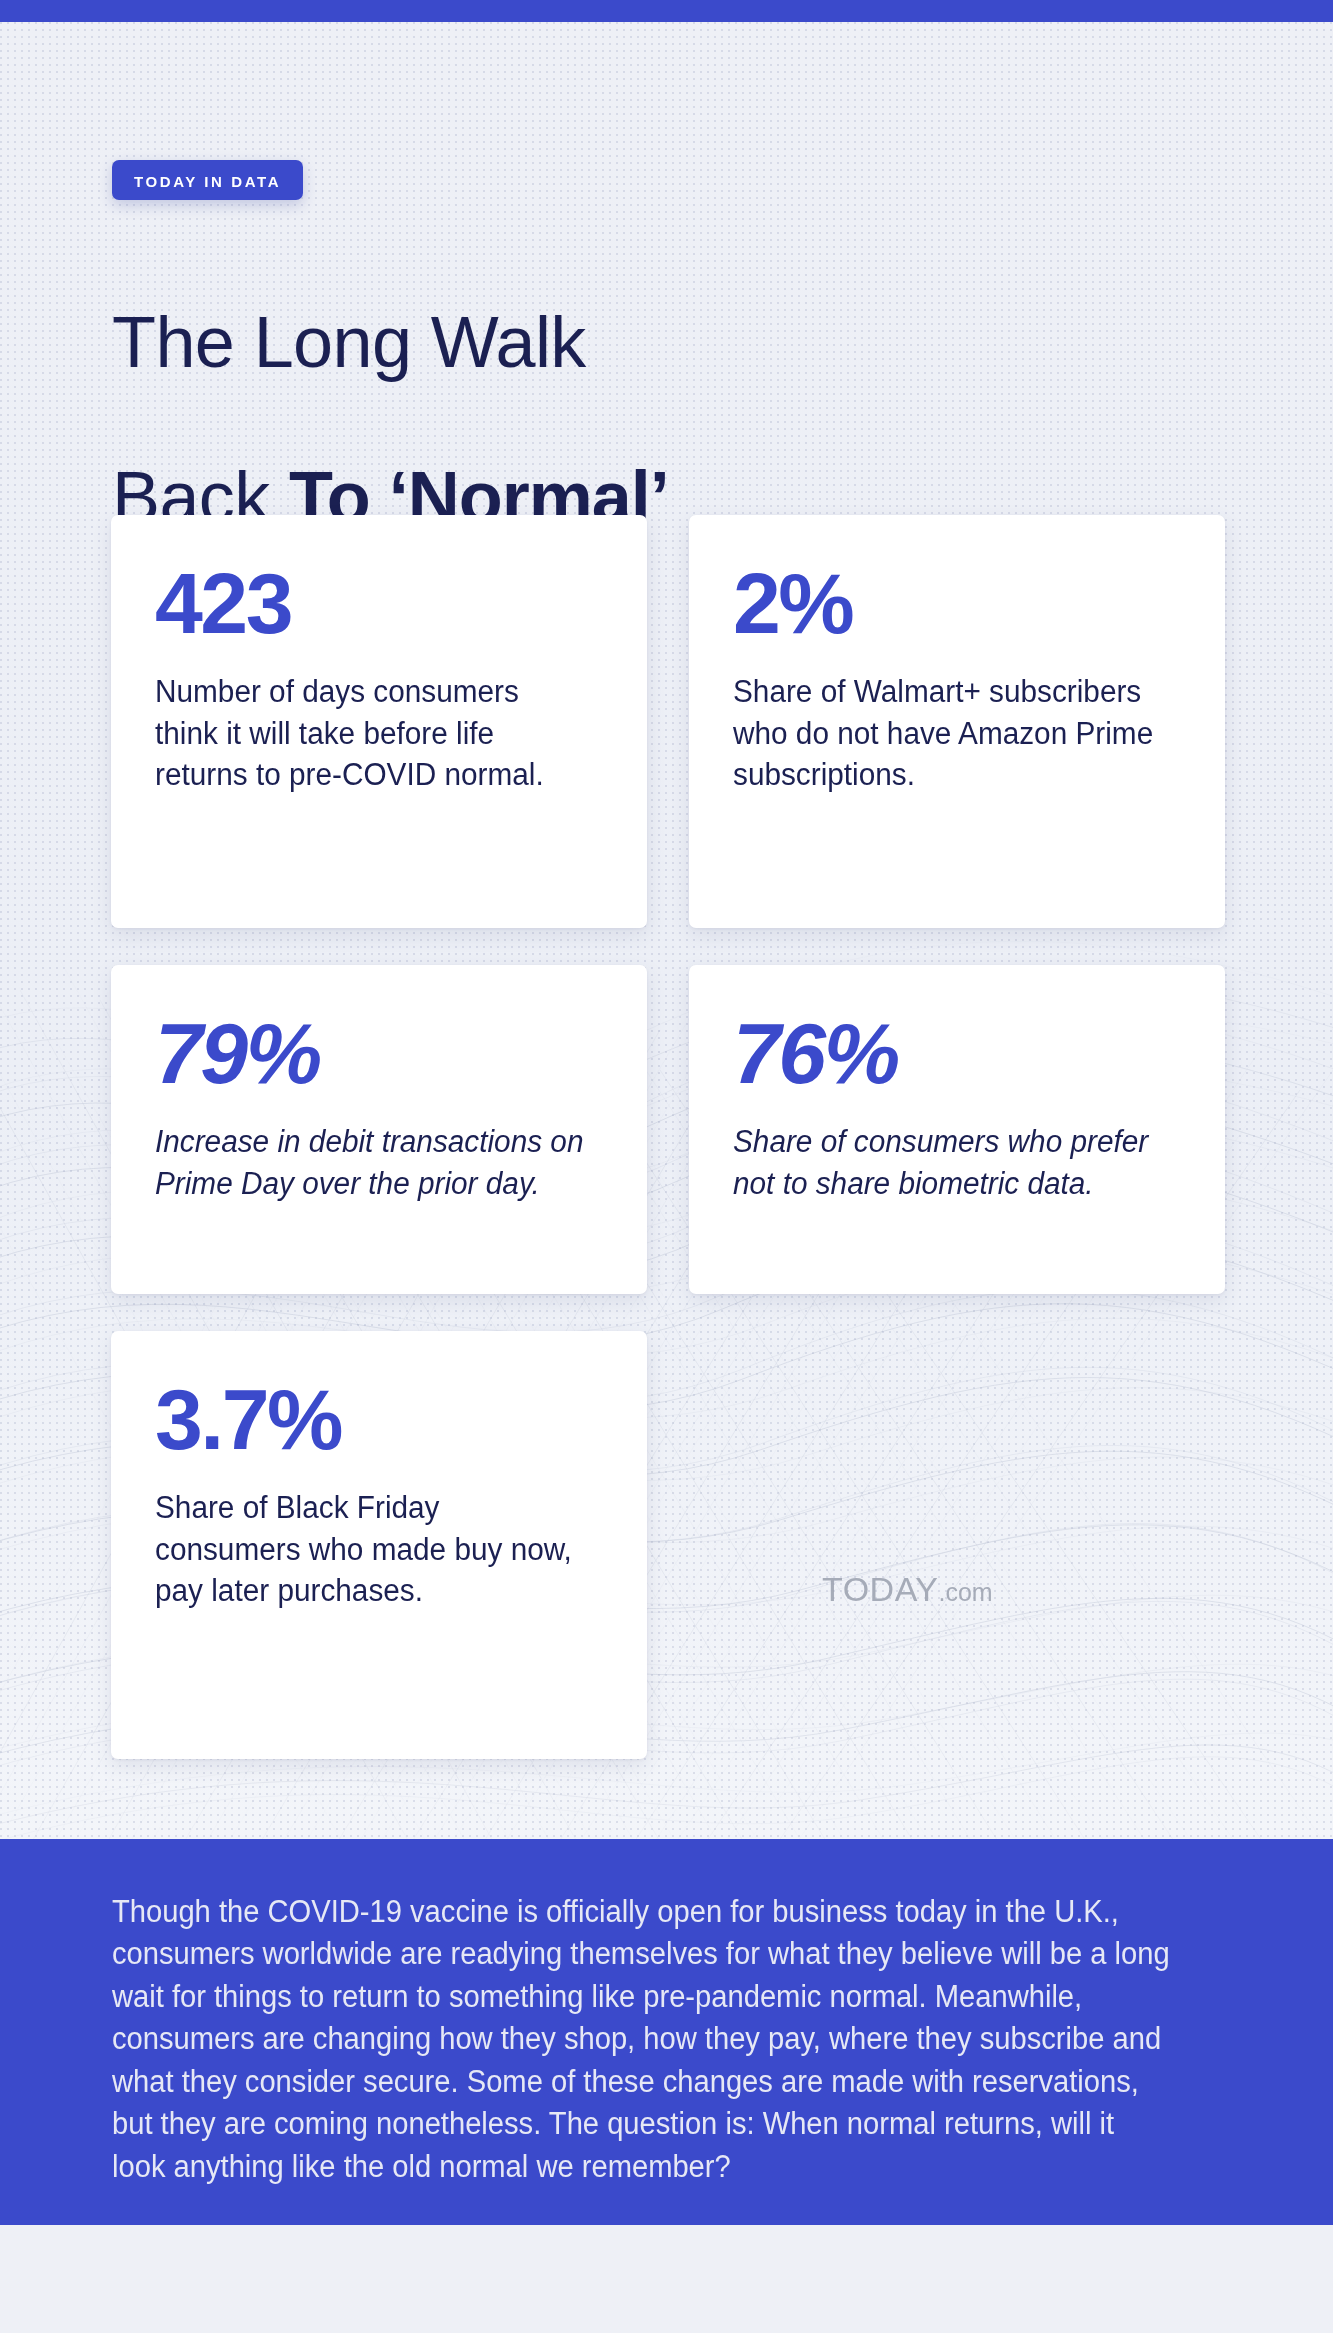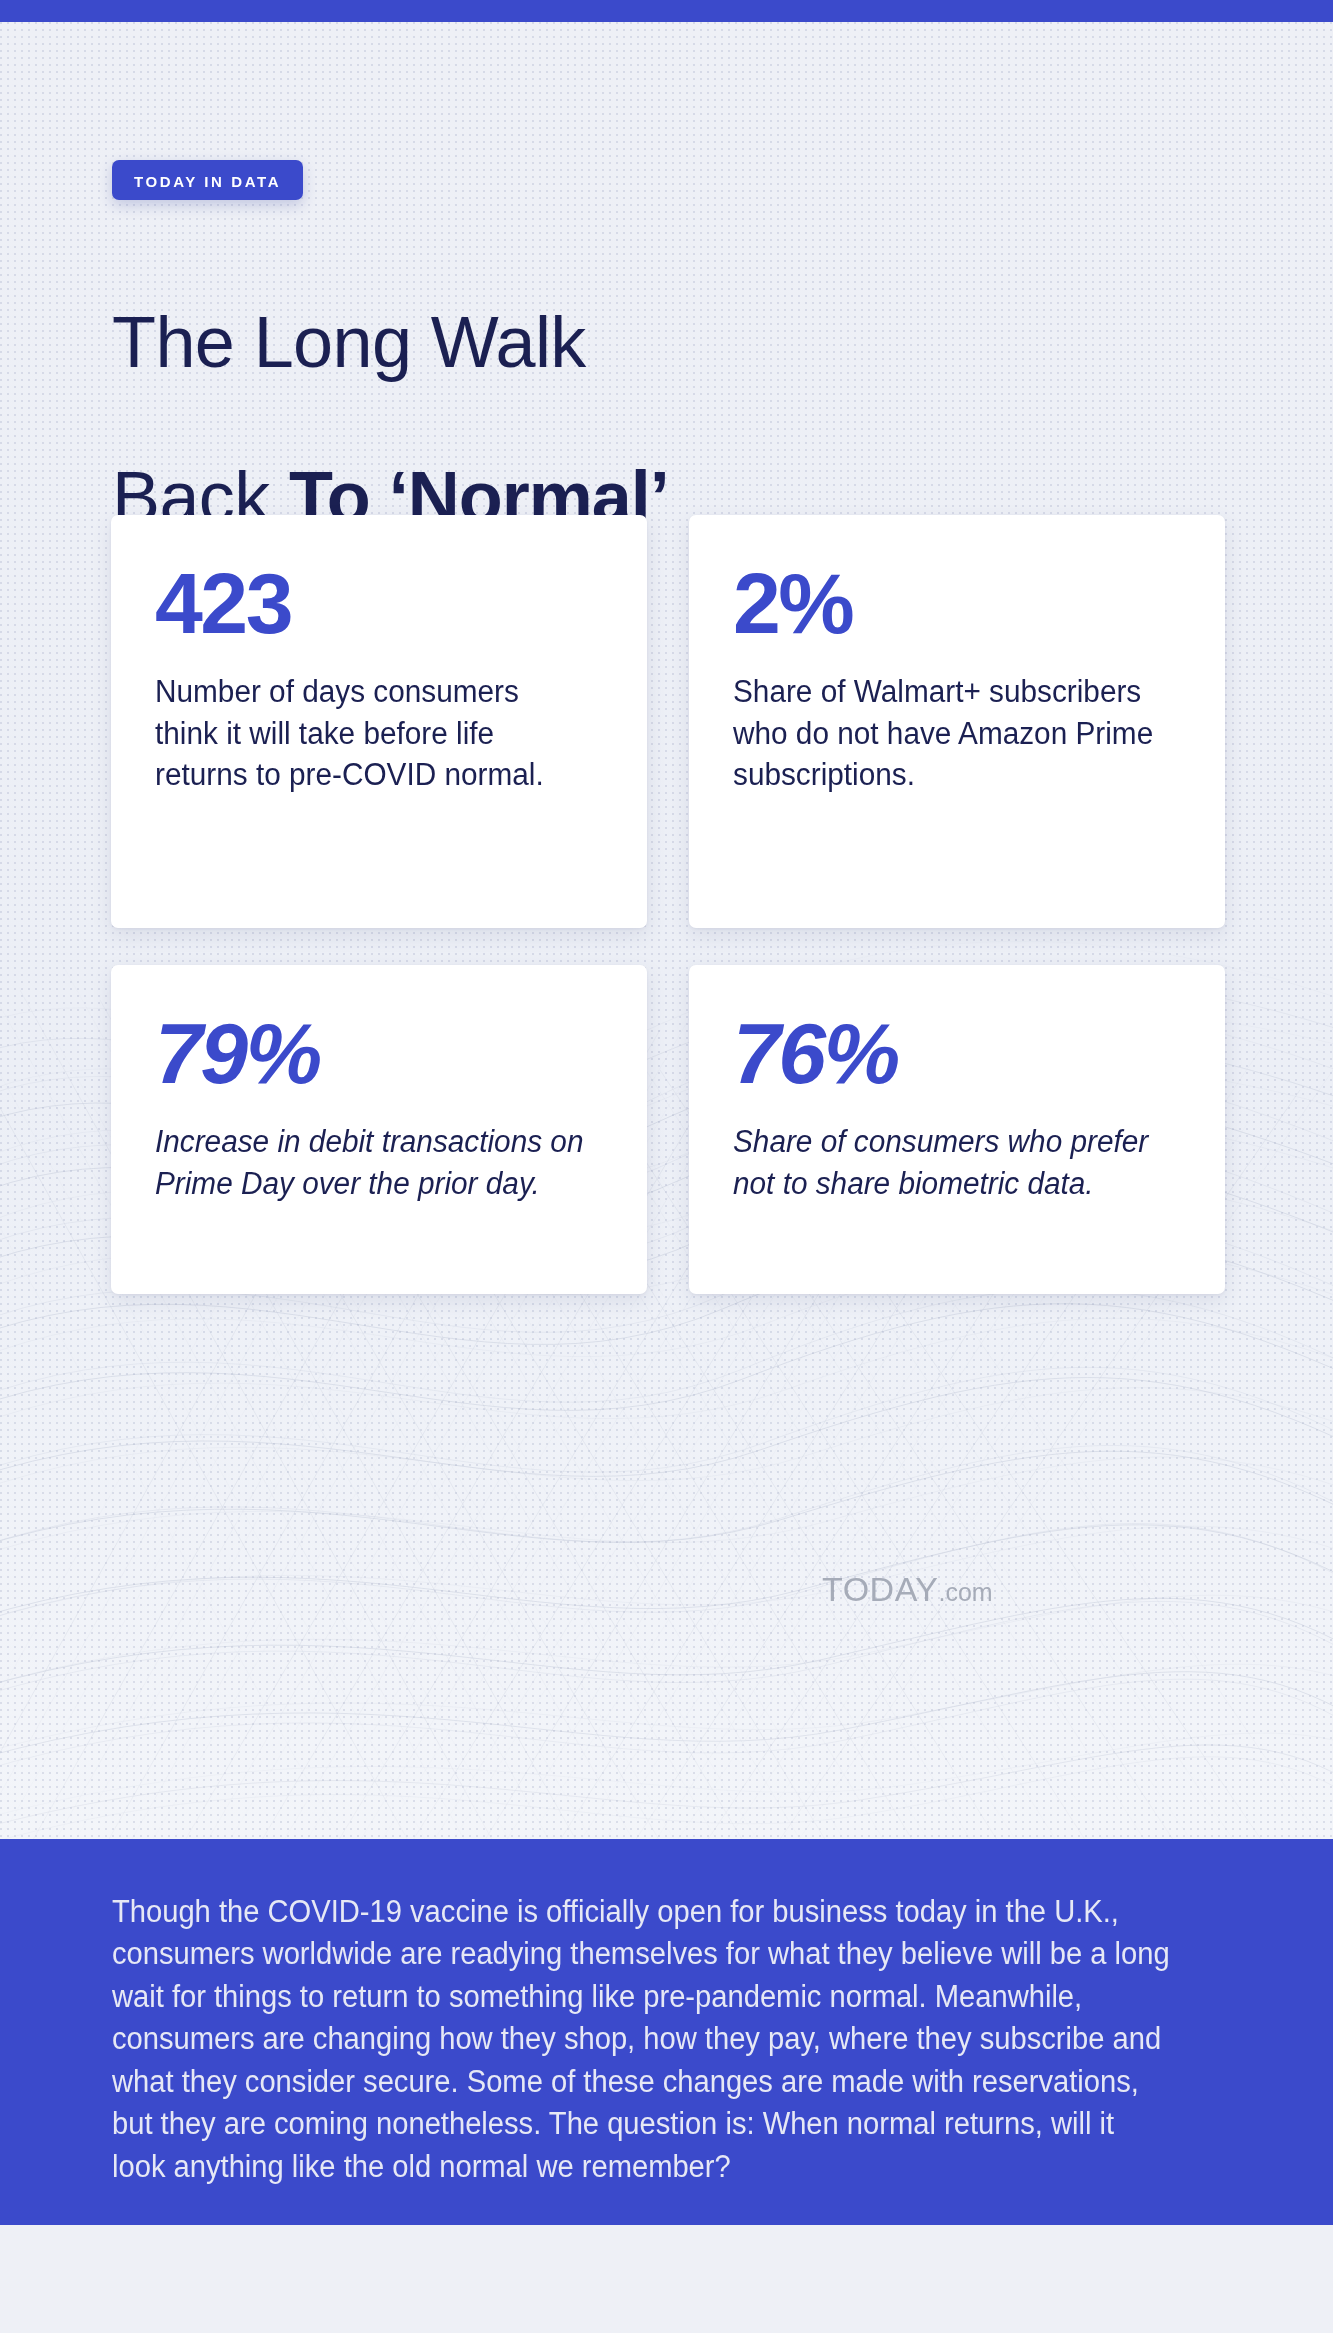--- a/index.html
+++ b/index.html
@@ -192,20 +192,24 @@
       <div class="card r2">
         <div class="stat">79%</div>
         <p class="desc">Increase in debit transactions on Prime Day over the prior day.</p>
       </div>
       <div class="card r2">
         <div class="stat">76%</div>
         <p class="desc">Share of consumers who prefer not to share biometric data.</p>
       </div>
     </div>
     <div class="row">
+      <div class="card r3">
+        <div class="stat">3.7%</div>
+        <p class="desc">Share of Black Friday consumers who made buy now, pay later purchases.</p>
+      </div>
       <div class="card r3 ghost"></div>
     </div>
   </div>
 
   <div class="watermark">
     <span>TODAY</span><span class="dotcom">.com</span>
   </div>
 
   <div class="footer">
     <p>Though the COVID-19 vaccine is officially open for business today in the U.K., consumers worldwide are readying themselves for what they believe will be a long wait for things to return to something like pre-pandemic normal. Meanwhile, consumers are changing how they shop, how they pay, where they subscribe and what they consider secure. Some of these changes are made with reservations,  but they are coming nonetheless. The question is: When normal returns, will it look anything like the old normal we remember?</p>

